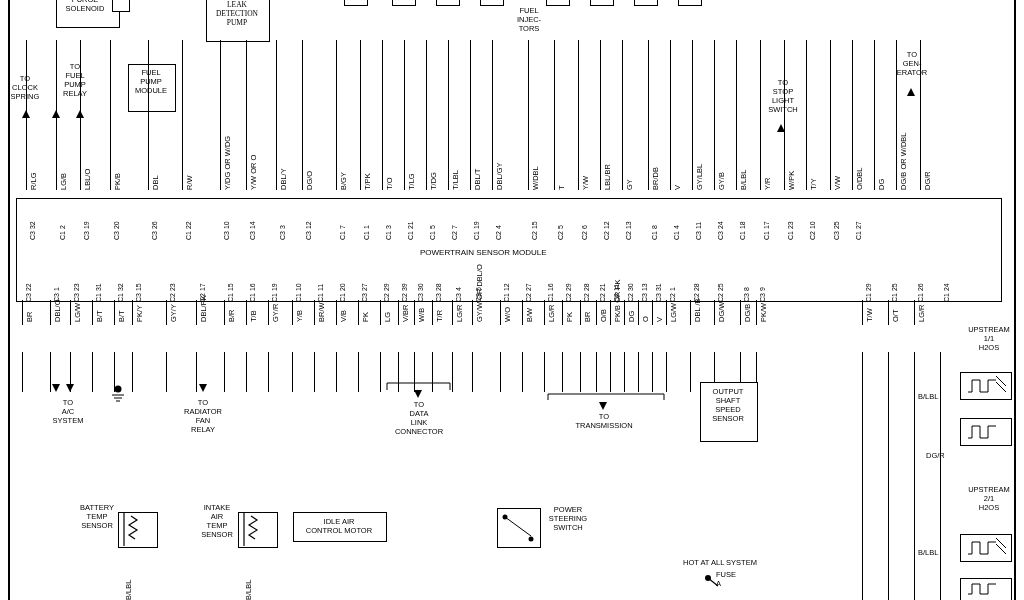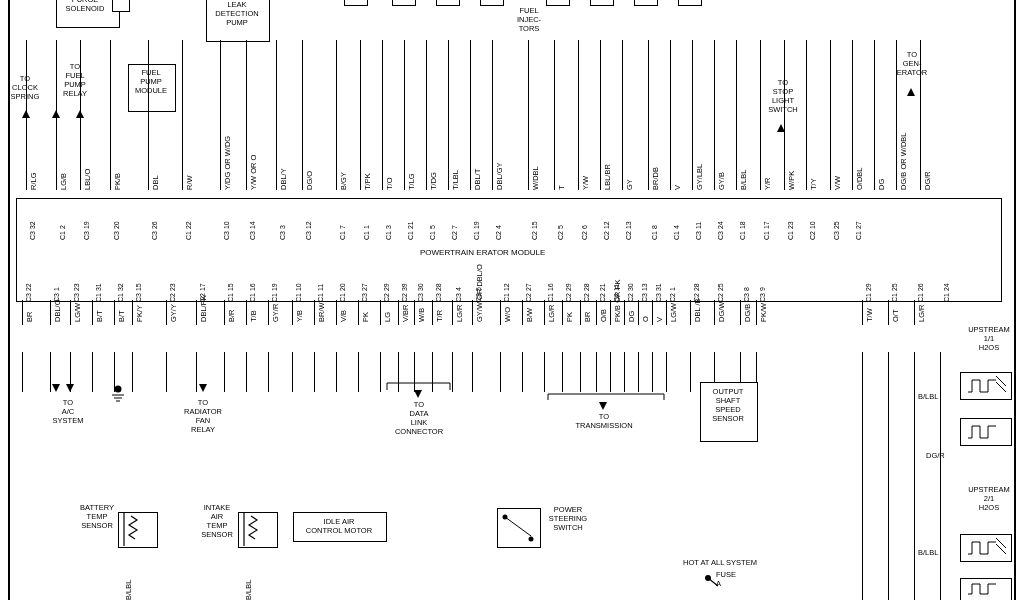--- a/index.html
+++ b/index.html
@@ -23,21 +23,21 @@
 <div id="root">
 
   <div class="ln v2" style="left:8px;top:0;height:600px;"></div>
   <div class="ln v2" style="left:1014px;top:0;height:600px;"></div>
 
   <div class="box" style="left:56px;top:-18px;width:62px;height:44px;"></div>
   <div class="box" style="left:112px;top:-12px;width:16px;height:22px;"></div>
   <div class="boxlbl" style="left:56px;top:-14px;width:58px;">EVAP/<br>PURGE<br>SOLENOID</div>
 
   <div class="box" style="left:206px;top:-8px;width:62px;height:48px;"></div>
-  <div class="boxlbl" style="left:207px;top:0px;width:60px;">LEAK<br>DETECTION<br>PUMP</div>
+  <div class="boxlbl" style="left:207px;top:0px;width:60px;font-family:Liberation Serif, serif;">LEAK<br>DETECTION<br>PUMP</div>
 
   <div class="box" style="left:344px;top:-14px;width:22px;height:18px;"></div>
   <div class="box" style="left:392px;top:-14px;width:22px;height:18px;"></div>
   <div class="box" style="left:436px;top:-14px;width:22px;height:18px;"></div>
   <div class="box" style="left:480px;top:-14px;width:22px;height:18px;"></div>
   <div class="box" style="left:546px;top:-14px;width:22px;height:18px;"></div>
   <div class="box" style="left:590px;top:-14px;width:22px;height:18px;"></div>
   <div class="box" style="left:634px;top:-14px;width:22px;height:18px;"></div>
   <div class="box" style="left:678px;top:-14px;width:22px;height:18px;"></div>
   <div class="boxlbl" style="left:505px;top:6px;width:48px;">FUEL<br>INJEC-<br>TORS</div>
@@ -52,21 +52,21 @@
 
   <svg style="left:0;top:0;width:1024px;height:600px;">
     <polygon points="26,110 22,118 30,118" fill="#000"></polygon>
     <polygon points="56,110 52,118 60,118" fill="#000"></polygon>
     <polygon points="80,110 76,118 84,118" fill="#000"></polygon>
     <polygon points="781,124 777,132 785,132" fill="#000"></polygon>
     <polygon points="911,88 907,96 915,96" fill="#000"></polygon>
   </svg>
 
   <div class="pcm" style="left:16px;top:198px;width:984px;height:102px;"></div>
-  <div class="pcmtitle" style="left:420px;top:248px;">POWERTRAIN ERATOR MODULE</div>
+  <div class="pcmtitle" style="left:420px;top:248px;">POWERTRAIN SENSOR MODULE</div>
 
   <div id="topLabels">
       <div class="vlbl" style="left: 29px; top: 190px;">R/LG</div>
       <div class="vlbl" style="left: 59px; top: 190px;">LG/B</div>
       <div class="vlbl" style="left: 83px; top: 190px;">LBL/O</div>
       <div class="vlbl" style="left: 113px; top: 190px;">PK/B</div>
       <div class="vlbl" style="left: 151px; top: 190px;">DBL</div>
       <div class="vlbl" style="left: 185px; top: 190px;">R/W</div>
       <div class="vlbl" style="left: 223px; top: 190px;">Y/DG OR W/DG</div>
       <div class="vlbl" style="left: 249px; top: 190px;">Y/W OR O</div>

